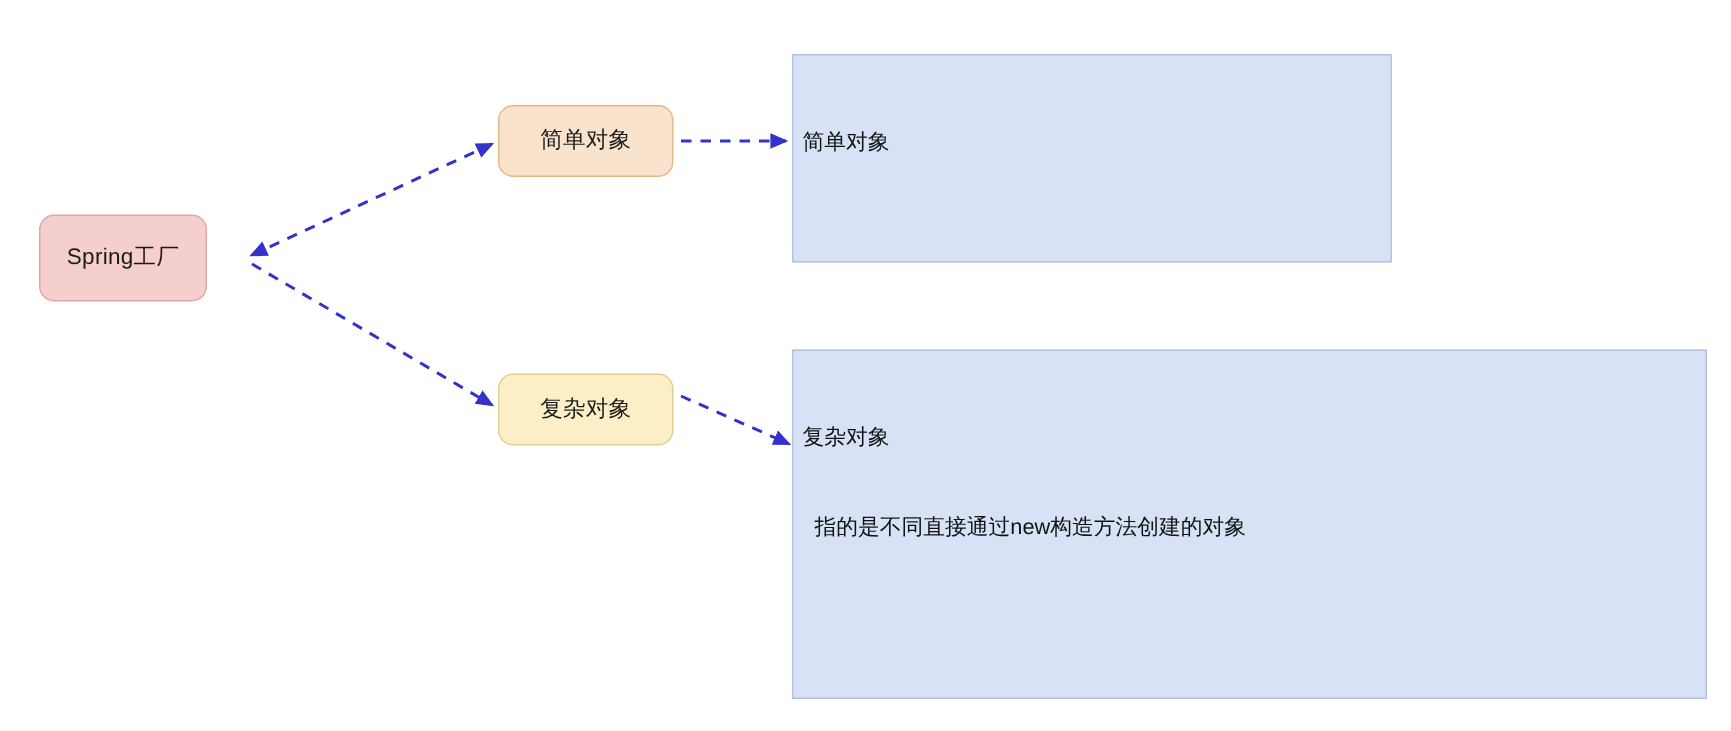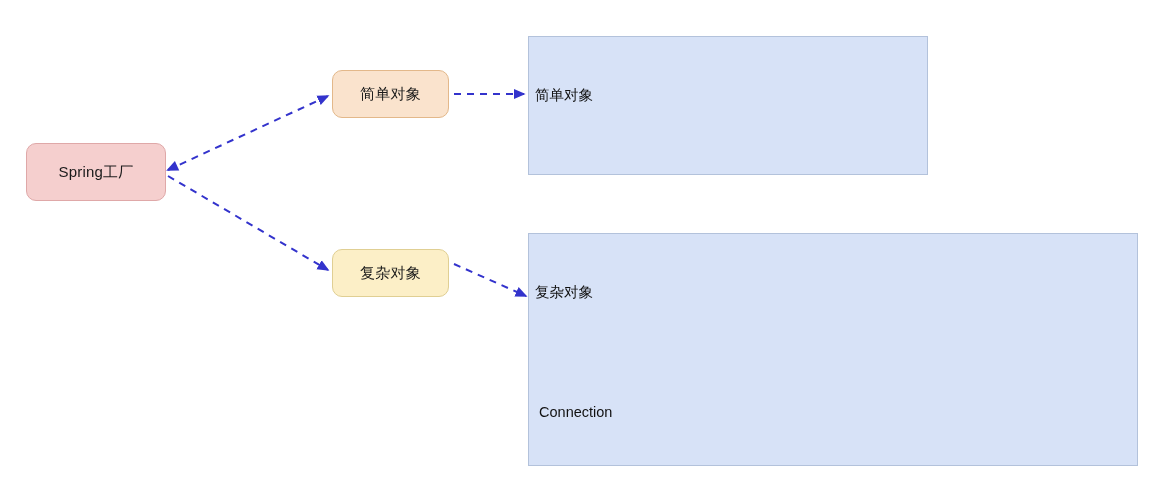--- a/index.html
+++ b/index.html
@@ -39,21 +39,21 @@
     justify-content: center;
     text-align: center;
     font-size: 15px;
     color: #1a1a1a;
     line-height: 1.2;
     letter-spacing: 0.2px;
   }
   .node-root {
     left: 26px;
     top: 143px;
-    width: 140px;
+    width: 112px;
     height: 58px;
     background: #f5cfce;
     border: 1px solid #dfa8a8;
   }
   .node-simple {
     left: 332px;
     top: 70px;
     width: 117px;
     height: 48px;
     background: #fae3cd;
@@ -140,20 +140,21 @@
   <div class="panel panel-simple">
     <span class="line">简单对象</span>
     
     
     
     
   </div>
 
   <div class="panel panel-complex">
     <span class="line">复杂对象</span>
+    <span class="line">  指的是不同直接通过new构造方法创建的对象</span>
     <span class="line blank"></span>
     <span class="line"> Connection</span>
     
     
     
     
     
   </div>
 
 </div>

